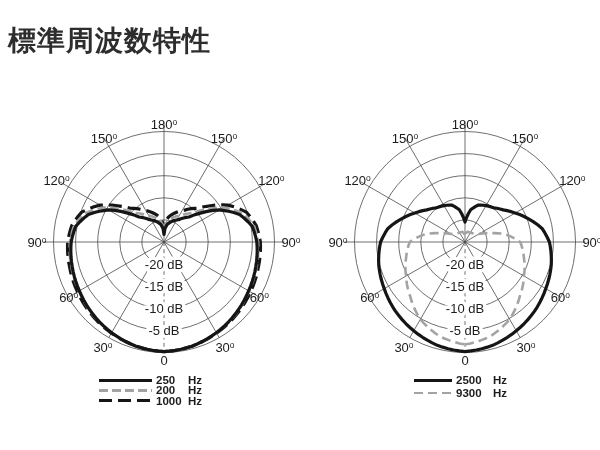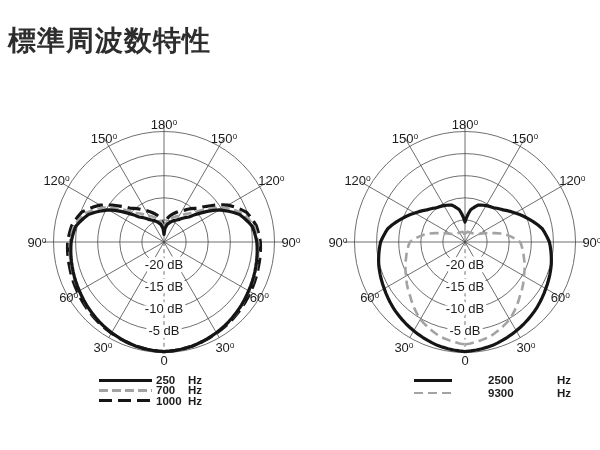--- a/index.html
+++ b/index.html
@@ -9,21 +9,21 @@
            color:#2d2d2d;letter-spacing:1px;font-family:"DejaVu Sans","Liberation Sans",sans-serif;text-align:right;}
   svg.polar{position:absolute;overflow:visible;}
   #chart-0{left:10px;top:100px;}
   #chart-1{left:311px;top:100px;}
   svg text{font-family:"Liberation Sans","DejaVu Sans",sans-serif;}
   .legend{position:absolute;}
   #legend-0{left:99px;top:375px;}
   #legend-1{left:414px;top:374px;}
   .lrow{display:flex;align-items:center;font-size:11.5px;font-weight:600;color:#1c1c1c;}
   #legend-0 .lrow{height:10.3px;}
-  #legend-1 .lrow{height:12.6px;gap:32px;}
+  #legend-1 .lrow{height:12.6px;}
   .lsample{display:inline-block;height:3px;flex:none;}
   #legend-0 .lsample{width:53px;}
   #legend-1 .lsample{width:38px;}
   .lnum{display:inline-block;text-align:left;flex:none;}
   #legend-0 .lnum{width:27px;margin-left:4px;}
   #legend-1 .lnum{width:32px;margin-left:4px;}
   .lunit{margin-left:5px;flex:none;}
 </style>
 </head>
 <body>
@@ -122,21 +122,21 @@
       </g>
     </svg>
   <div id="legend-0" class="legend">
       <div class="lrow">
         <span class="lsample" style="background: rgb(21, 21, 21); height: 3.2px;"></span>
         <span class="lnum">250</span>
         <span class="lunit">Hz</span>
       </div>
       <div class="lrow">
         <span class="lsample" style="background: repeating-linear-gradient(90deg, rgb(163, 163, 163) 0px, rgb(163, 163, 163) 8.5px, transparent 8.5px, transparent 13px); height: 2.6px;"></span>
-        <span class="lnum">700</span>
+        <span class="lnum">200</span>
         <span class="lunit">Hz</span>
       </div>
       <div class="lrow">
         <span class="lsample" style="background: repeating-linear-gradient(90deg, rgb(21, 21, 21) 0px, rgb(21, 21, 21) 13px, transparent 13px, transparent 19px); height: 3.2px;"></span>
         <span class="lnum">1000</span>
         <span class="lunit">Hz</span>
       </div>
     </div>
   <div id="legend-1" class="legend">
       <div class="lrow">

